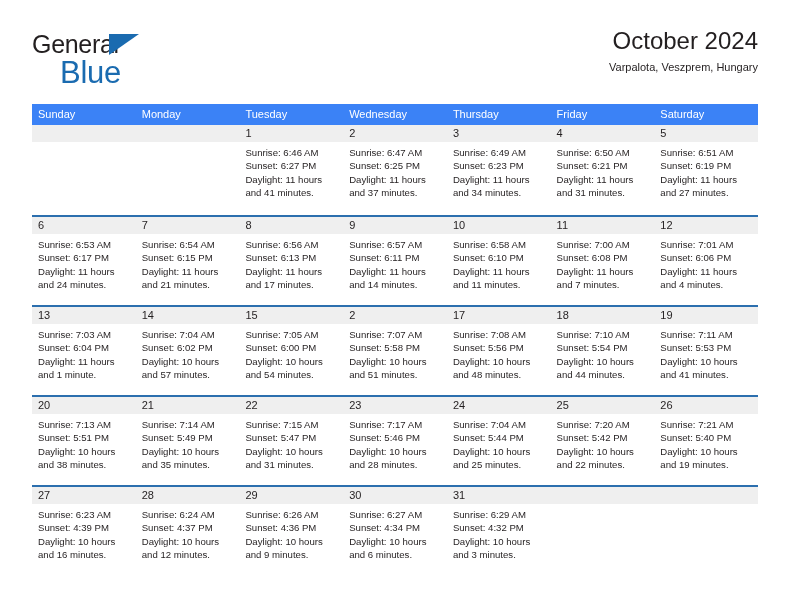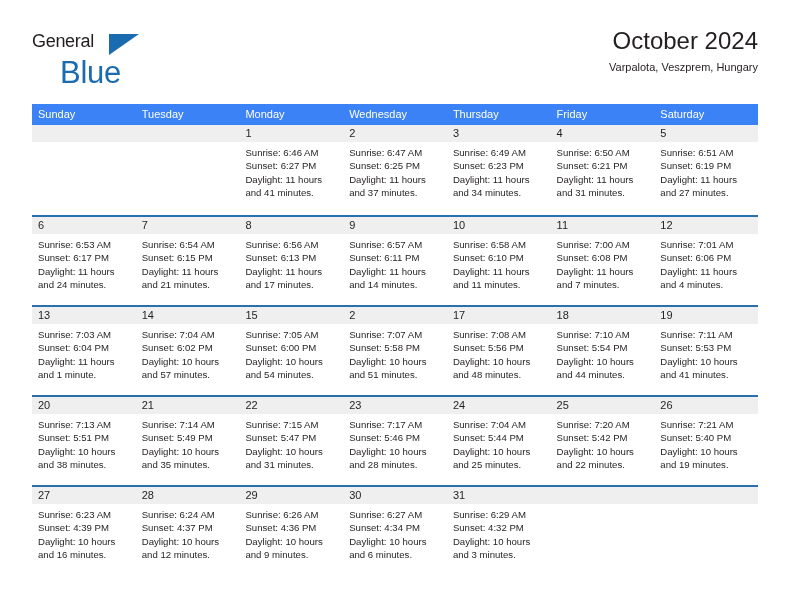--- a/index.html
+++ b/index.html
@@ -33,21 +33,21 @@
     position: absolute;
     left: 0;
     top: 4px;
     width: 190px;
     height: 58px;
   }
   .logo-general {
     position: absolute;
     left: 0;
     top: 0;
-    font-size: 18px;
+    font-size: 25px;
     letter-spacing: -0.3px;
     color: #231f20;
     line-height: 1;
   }
   .logo-triangle {
     position: absolute;
     left: 77px;
     top: 2px;
     width: 0;
     height: 0;
@@ -157,22 +157,22 @@
     <div class="title-block">
       <h1 class="cal-title">October 2024</h1>
       <div class="cal-subtitle">Varpalota, Veszprem, Hungary</div>
     </div>
 
   </div>
 
   <div class="calendar">
     <div class="weekday-row" id="weekday-row">
         <div class="weekday">Sunday</div>
+        <div class="weekday">Monday</div>
         <div class="weekday">Tuesday</div>
-        <div class="weekday">Monday</div>
         <div class="weekday">Wednesday</div>
         <div class="weekday">Thursday</div>
         <div class="weekday">Friday</div>
         <div class="weekday">Saturday</div>
       </div>
     <div id="calendar-body">
         <div class="week-row first">
           <div class="day-cell empty">
             <div class="day-number"></div>
           </div>

